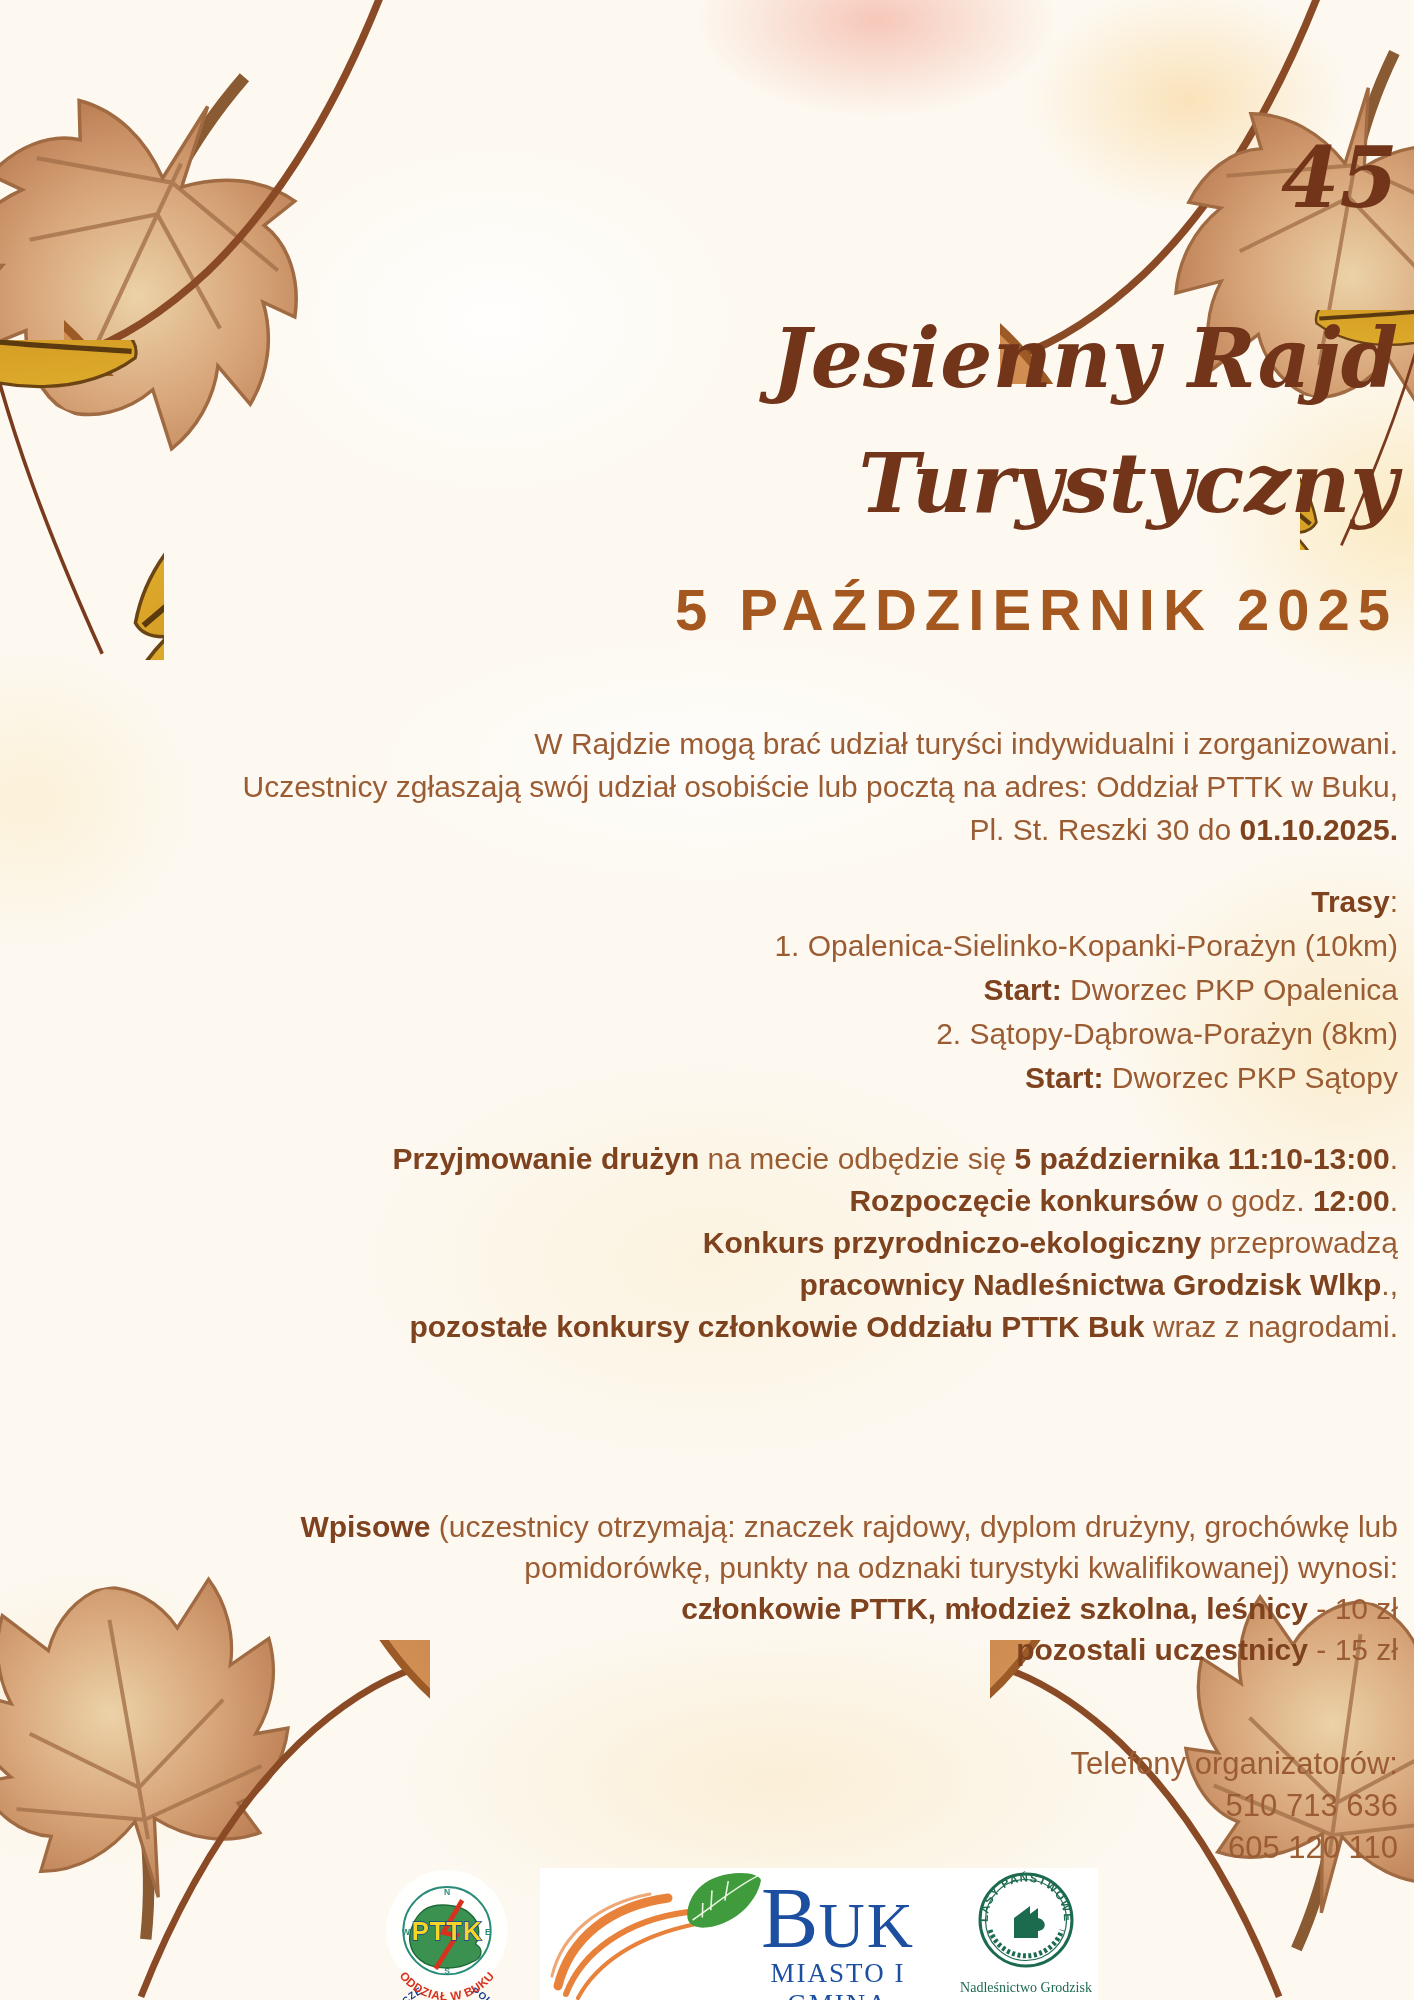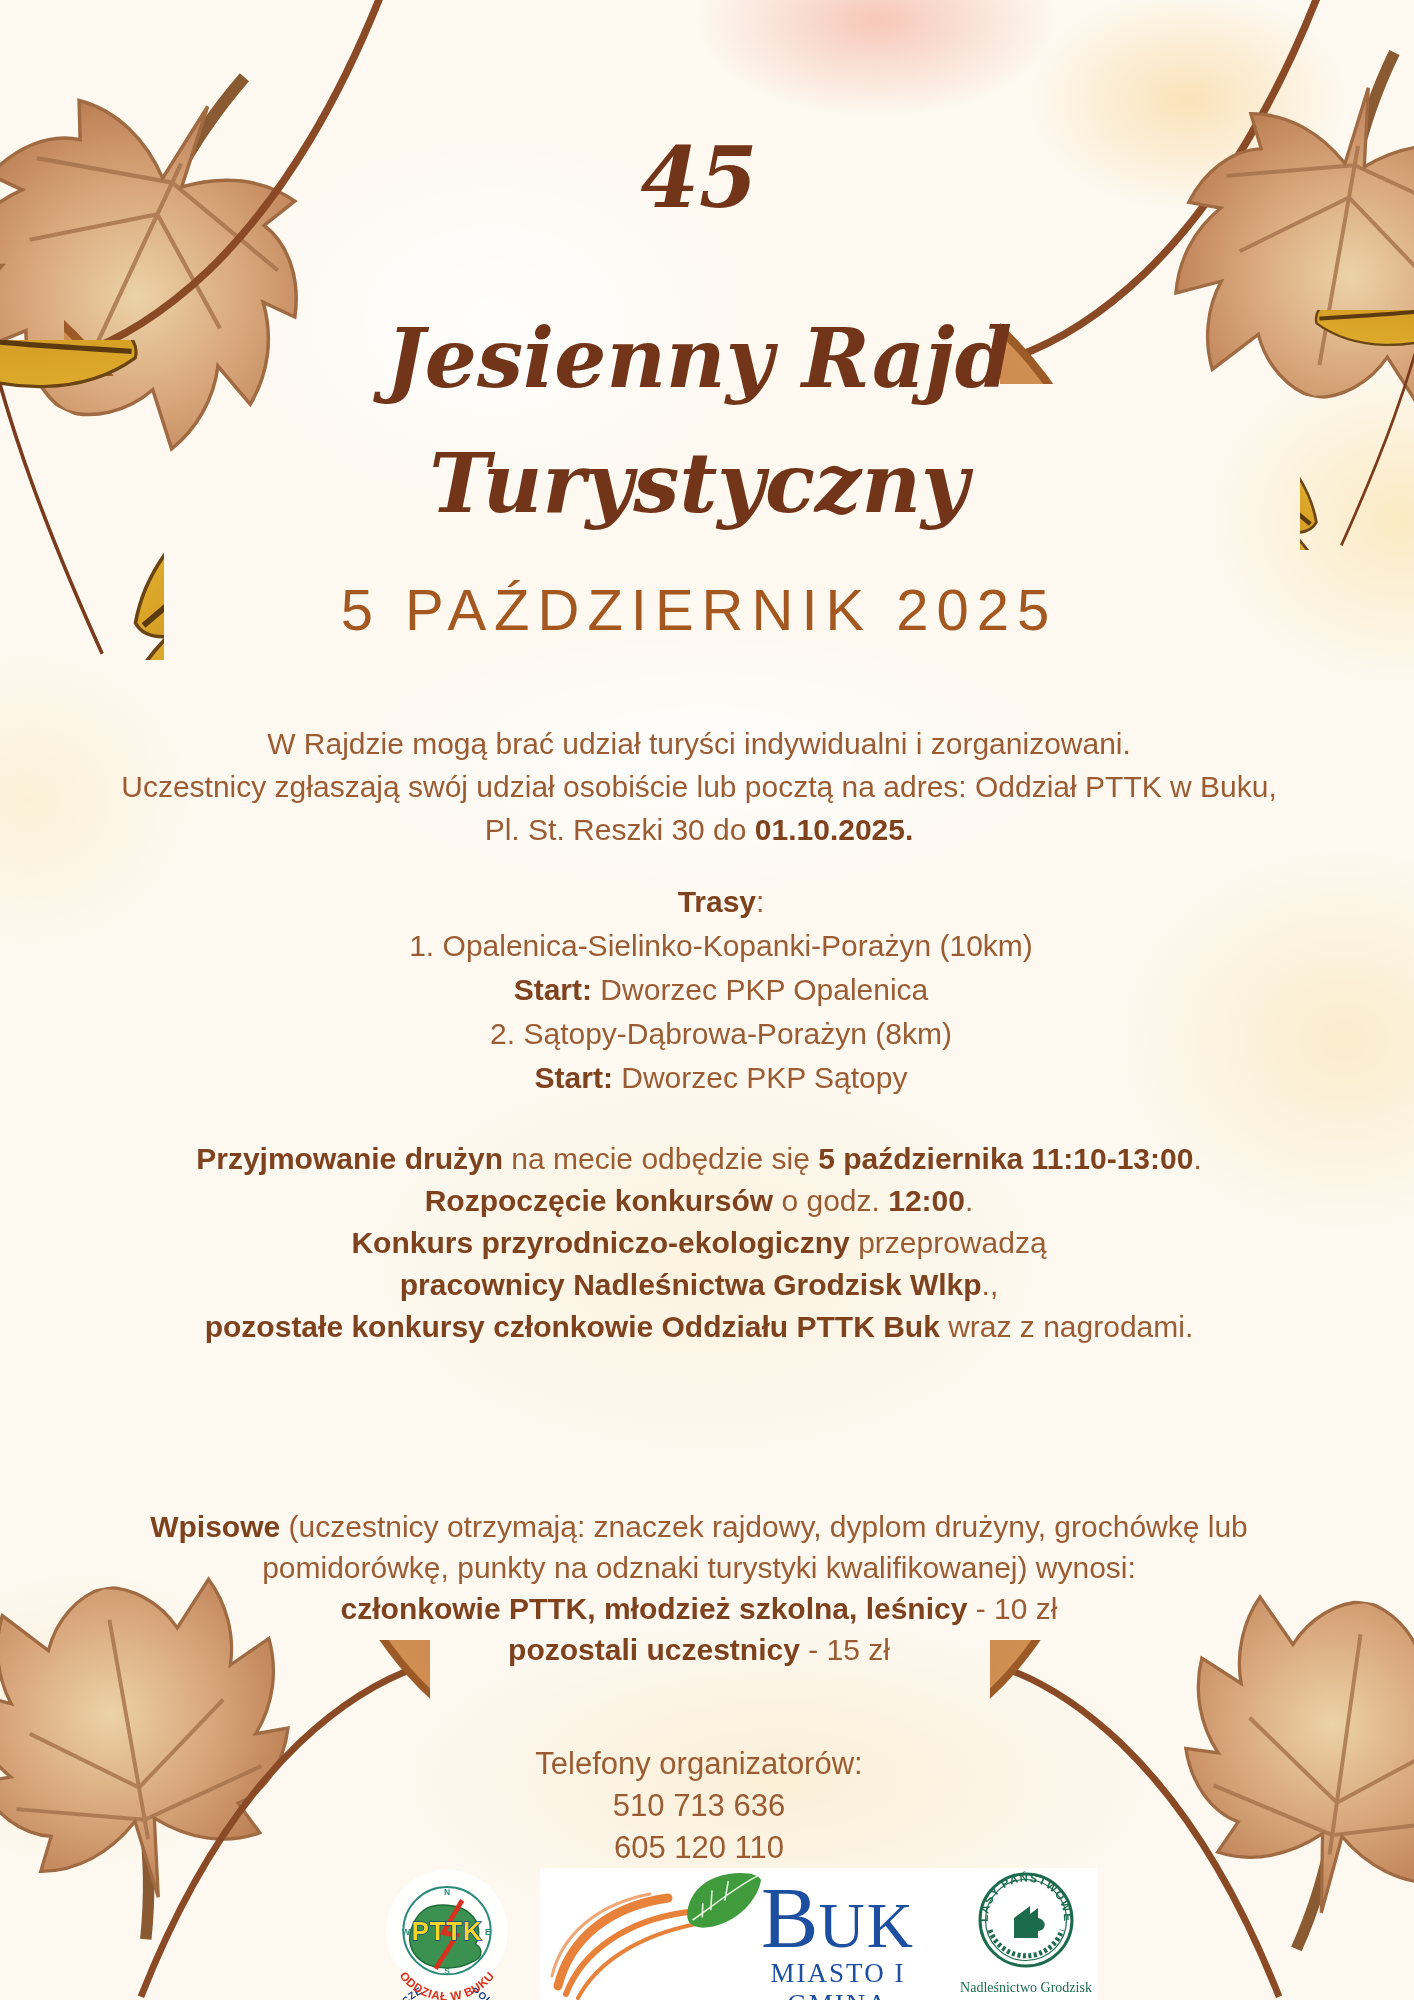--- a/index.html
+++ b/index.html
@@ -13,27 +13,27 @@
       radial-gradient(ellipse 330px 280px at 95% 52%, rgba(248,224,168,.5), transparent 70%),
       radial-gradient(ellipse 240px 220px at 2% 40%, rgba(250,229,178,.4), transparent 70%),
       radial-gradient(ellipse 520px 300px at 50% 63%, rgba(249,233,196,.4), transparent 70%),
       radial-gradient(ellipse 560px 240px at 55% 89%, rgba(247,226,182,.45), transparent 70%),
       radial-gradient(ellipse 280px 220px at 6% 86%, rgba(247,224,178,.4), transparent 70%),
       radial-gradient(ellipse 360px 260px at 35% 16%, rgba(255,255,255,.85), transparent 72%),
       radial-gradient(ellipse 480px 180px at 50% 38%, rgba(255,255,255,.7), transparent 75%),
       #fdf9f1;
   }
   .decor{position:absolute;z-index:1;pointer-events:none;}
-  .txt{position:absolute;left:0;right:16px;text-align:center;z-index:5;color:#9b5c33;}
+  .txt{position:absolute;left:0;right:16px;text-align:right;z-index:5;color:#9b5c33;}
   .b{font-weight:700;color:#7f421f;}
   .edition{top:128px;font-family:"DejaVu Serif",serif;font-style:italic;font-weight:700;
            font-size:84px;color:#73351a;}
   .title{top:296px;font-family:"DejaVu Serif",serif;font-style:italic;font-weight:700;
          font-size:82px;line-height:125px;color:#73351a;}
-  .date{top:576px;font-size:58px;font-weight:400;letter-spacing:8px;color:#a4571f;}
+  .date{top:576px;font-size:58px;font-weight:700;letter-spacing:8px;color:#a4571f;}
   .intro{top:722px;font-size:30px;line-height:43px;}
   .routes{top:880px;font-size:30px;line-height:44px;padding-left:44px;}
   .finish{top:1138px;font-size:30px;line-height:42px;}
   .fees{top:1506px;font-size:30px;line-height:41px;}
   .contact{top:1743px;font-size:31px;line-height:42px;}
   .logo-row{position:absolute;top:1868px;left:0;width:100%;height:132px;z-index:6;}
   .pttk{position:absolute;left:352px;top:0;width:190px;height:133px;}
   .buk-box{position:absolute;left:540px;top:0;width:418px;height:136px;background:#fff;}
   .buk-box svg{position:absolute;left:0;top:0;}
   .buk-text{position:absolute;left:178px;top:0;width:240px;text-align:center;color:#1d4fa0;

